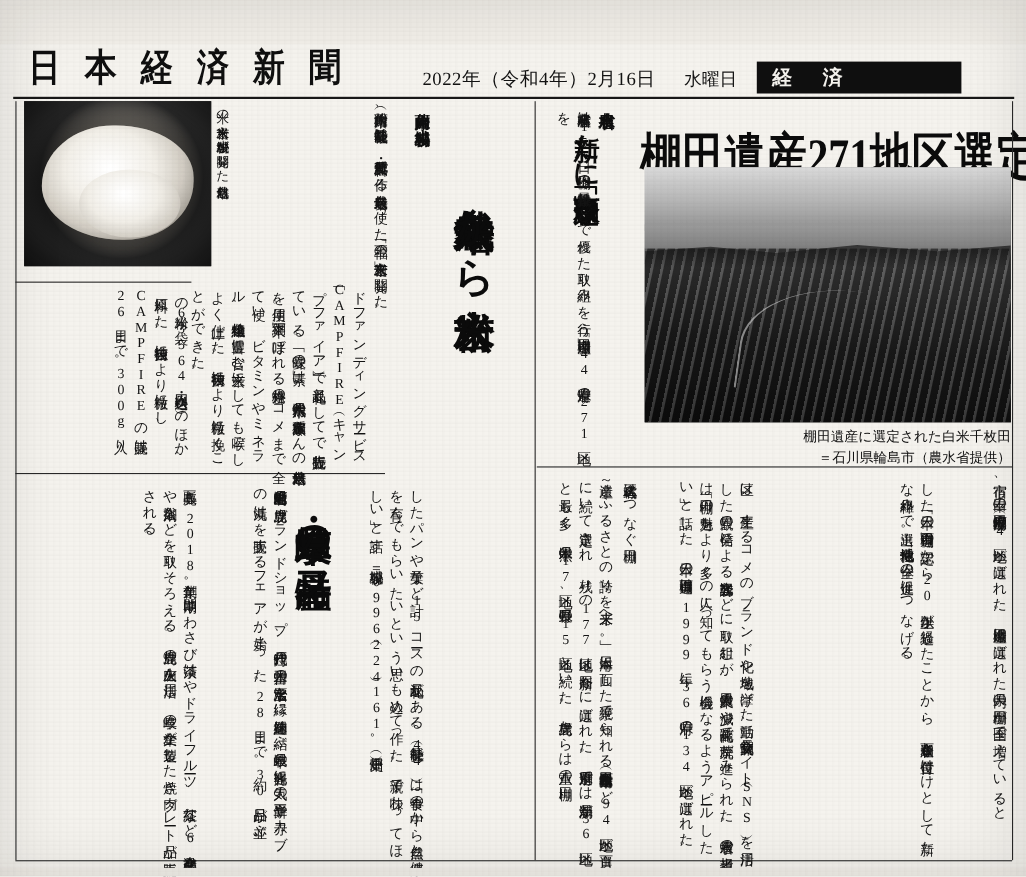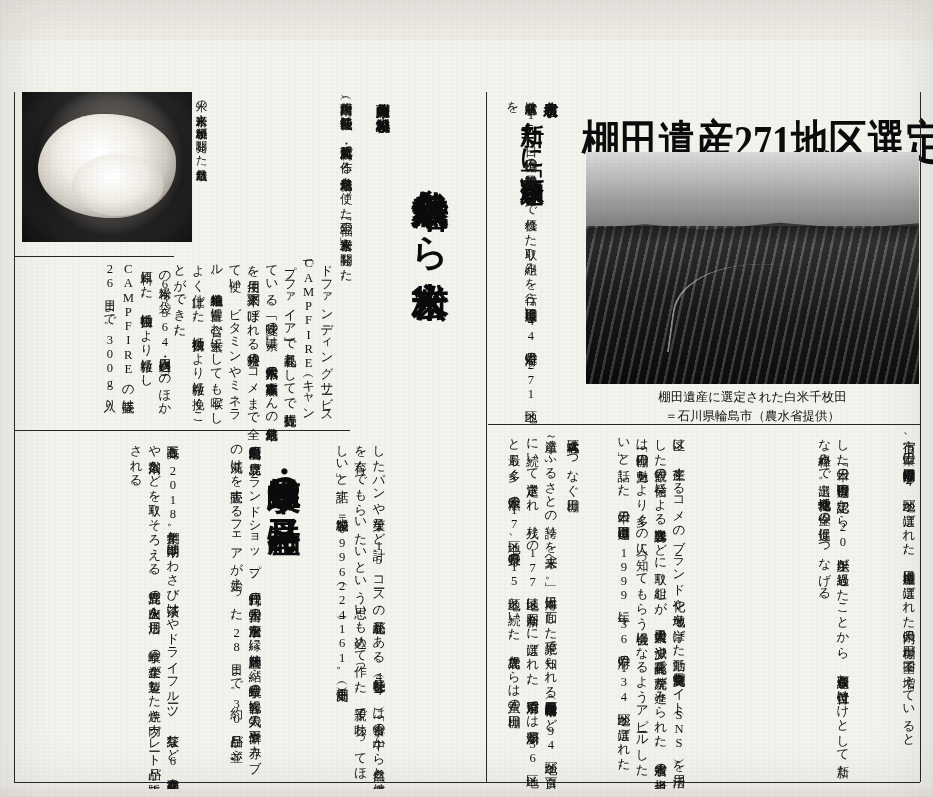--- a/index.html
+++ b/index.html
@@ -276,38 +276,44 @@
     box-shadow: inset 0 0 60px rgba(0,0,0,.12);
   }
 </style>
 </head>
 <body>
 
 <div class="page">
 
   <div class="top-strip"></div>
 
+  <div class="masthead">
+    <div class="masthead-title">日本経済新聞</div>
+    <div class="masthead-date">2022年（令和4年）2月16日</div>
+    <div class="masthead-weekday">水曜日</div>
+    <div class="masthead-section">経済</div>
+  </div>
 
   <div class="photo-box" id="photo-mochi">
     <div class="mochi-plate">
       <div class="mochi-inner"></div>
     </div>
   </div>
   <div class="photo-caption-left vert">米の玄米米粉　小城製粉が開発した自然栽培</div>
 
   <div class="banner-main">棚田遺産271地区選定</div>
 
   <div class="photo-box" id="photo-tanada">
     <div class="tanada-sky"></div>
     <div class="tanada-sea"></div>
     <div class="tanada-hill"></div>
     <div class="tanada-ridge"></div>
     <div class="tanada-road"></div>
   </div>
-  <div class="photo-caption-tanada" style="white-space:pre-line;text-align:center;">棚田遺産に選定された白米千枚田
+  <div class="photo-caption-tanada" style="white-space:pre-line;">棚田遺産に選定された白米千枚田
 ＝石川県輪島市（農水省提供）</div>
 
   <div class="headline-main vert">自然栽培米から玄米米粉</div>
   <div class="headline-sub-a vert">薩摩川内　小城製粉</div>
   <div class="headline-sister vert">姉妹県・岐阜の特産品フ</div>
   <div class="headline-noushou vert">農水省</div>
   <div class="headline-reiwa vert">新たに令和版「百選」</div>
 
   <div class="rule-v" style="left:486px; top:92px; height:690px;"></div>
   <div class="rule-v" style="left:14px; top:92px; height:690px;"></div>

